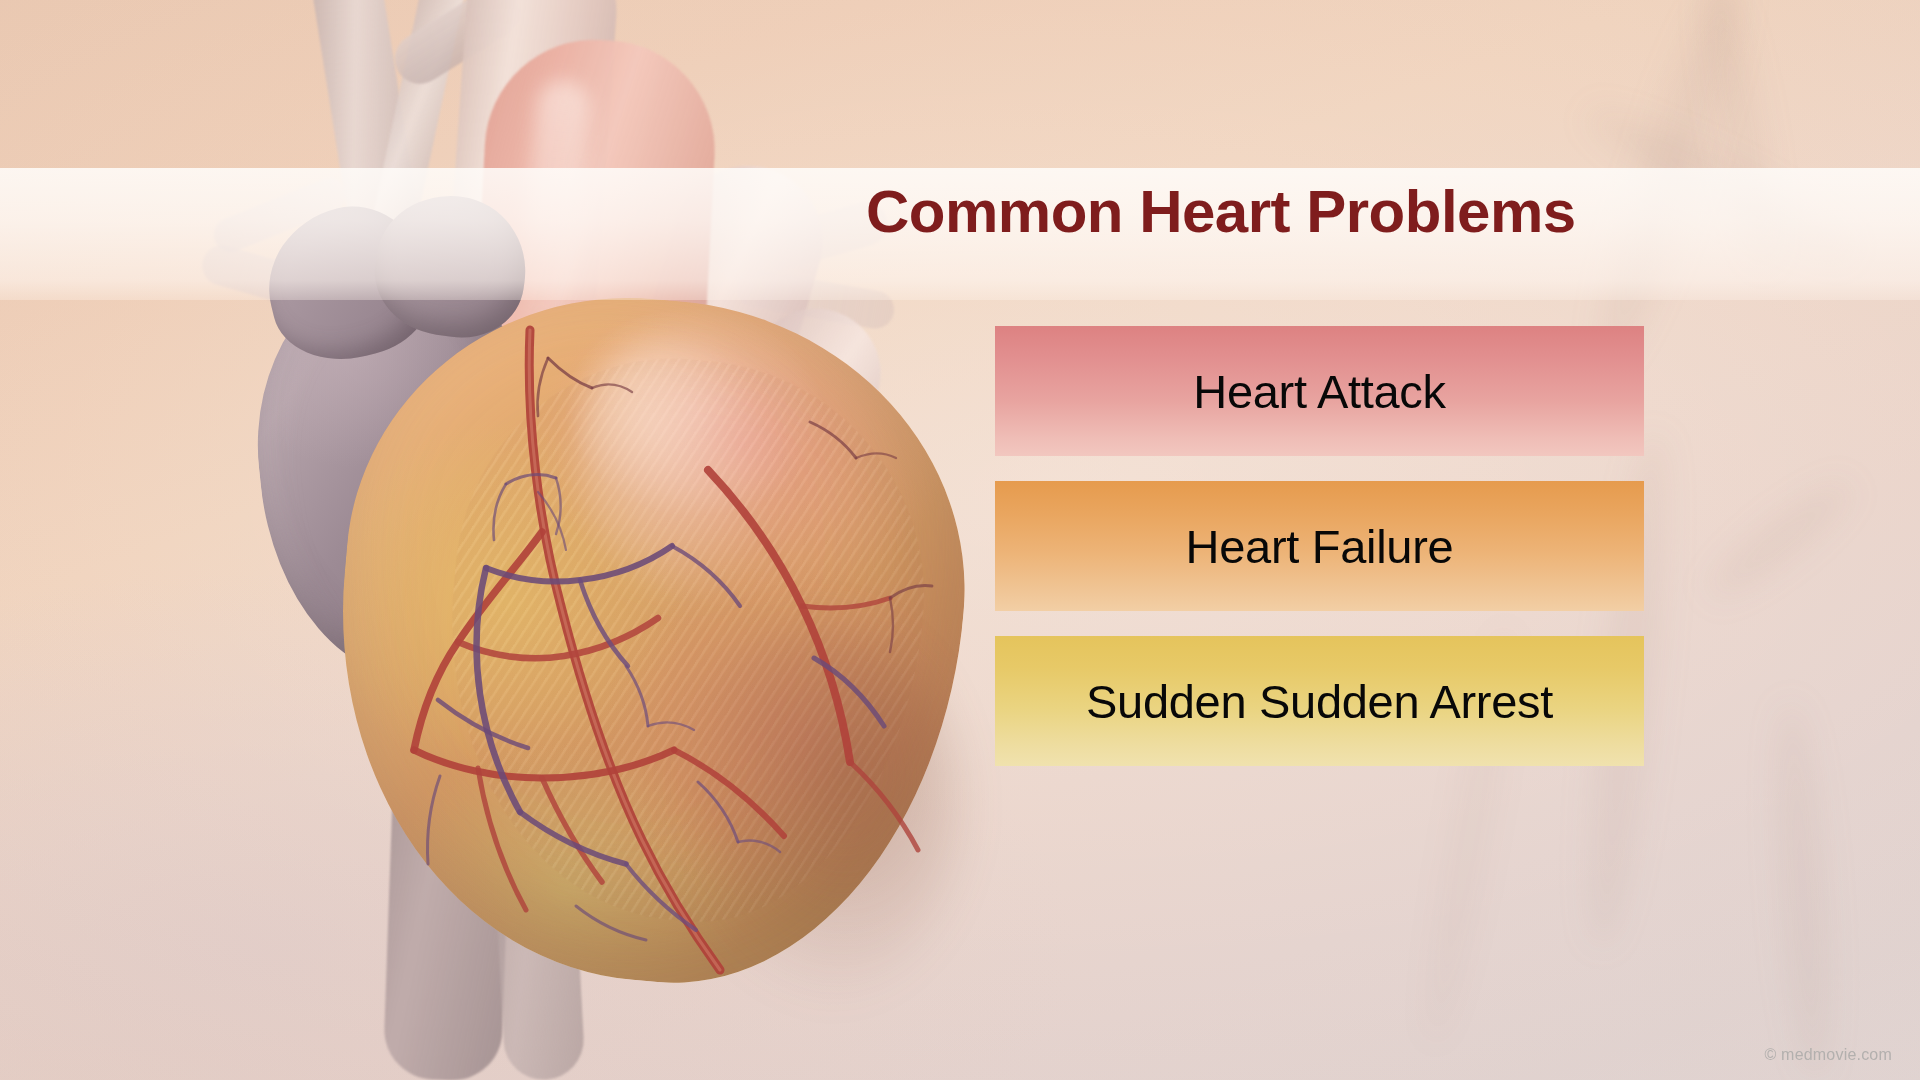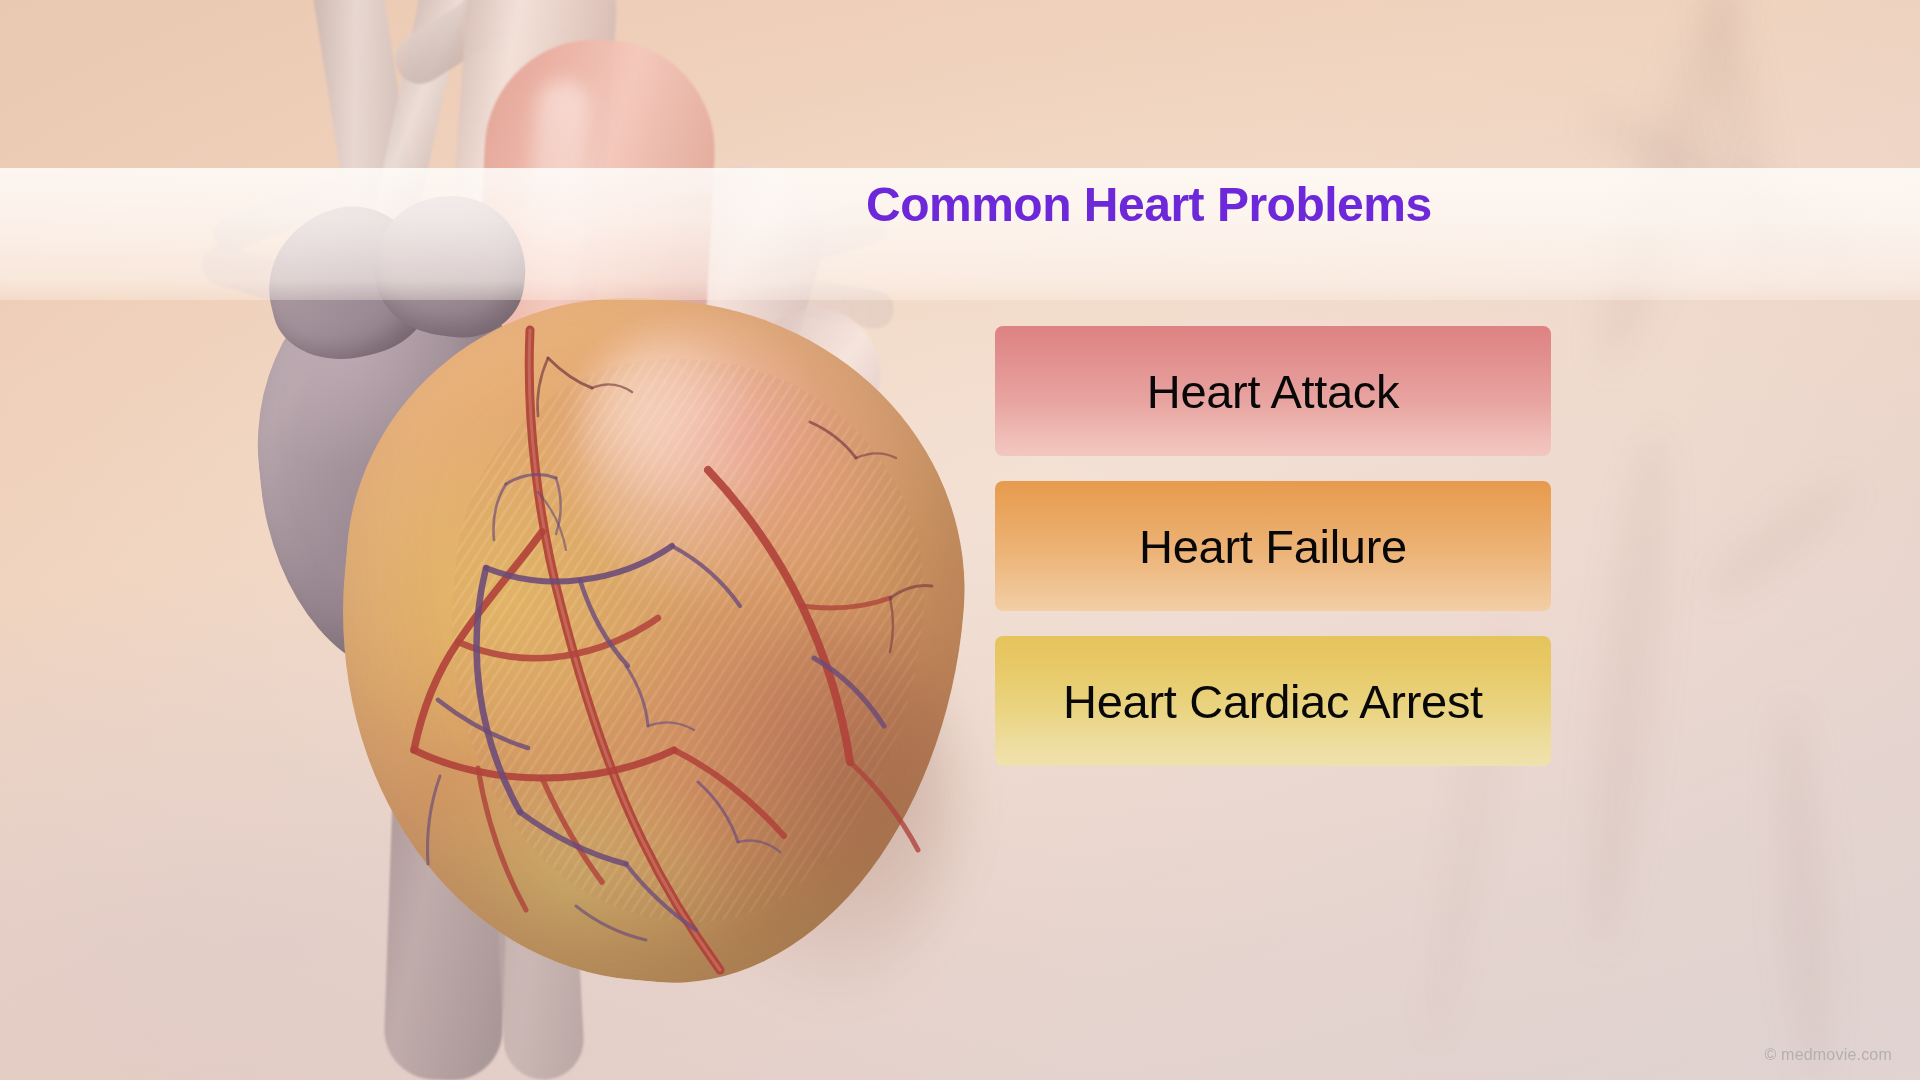--- a/index.html
+++ b/index.html
@@ -257,41 +257,41 @@
        rgba(255,246,240,0.62) 85%,
        rgba(255,244,236,0.34) 100%);
     pointer-events: none;
   }
 
   
   .page-title {
     position: absolute;
     left: 866px;
     top: 180px;
-    font-size: 48px;
+    font-size: 60px;
     font-weight: bold;
-    color: #6d28d9;
+    color: #7f1d1d;
     letter-spacing: -0.5px;
     line-height: 1.05;
     white-space: nowrap;
   }
 
   
   .bars {
     position: absolute;
     left: 995px;
     top: 326px;
     width: 645px;
   }
   .bar {
     position: relative;
-    width: 556px;
+    width: 649px;
     height: 130px;
     margin-bottom: 25px;
-    border-radius: 8px;
+    border-radius: 0;
     display: flex;
     align-items: center;
     justify-content: center;
   }
   .bar-label {
     font-size: 47px;
     font-weight: normal;
     color: #080808;
     letter-spacing: -0.3px;
     white-space: nowrap;
@@ -412,20 +412,20 @@
 
     <div class="bar bar-1">
       <span class="bar-label">Heart Attack</span>
     </div>
 
     <div class="bar bar-2">
       <span class="bar-label">Heart Failure</span>
     </div>
 
     <div class="bar bar-3">
-      <span class="bar-label">Heart Cardiac Arrest</span>
+      <span class="bar-label">Sudden Sudden Arrest</span>
     </div>
 
   </div>
 
   <div class="copyright">© medmovie.com</div>
 
 </div>
 
 </body></html>

